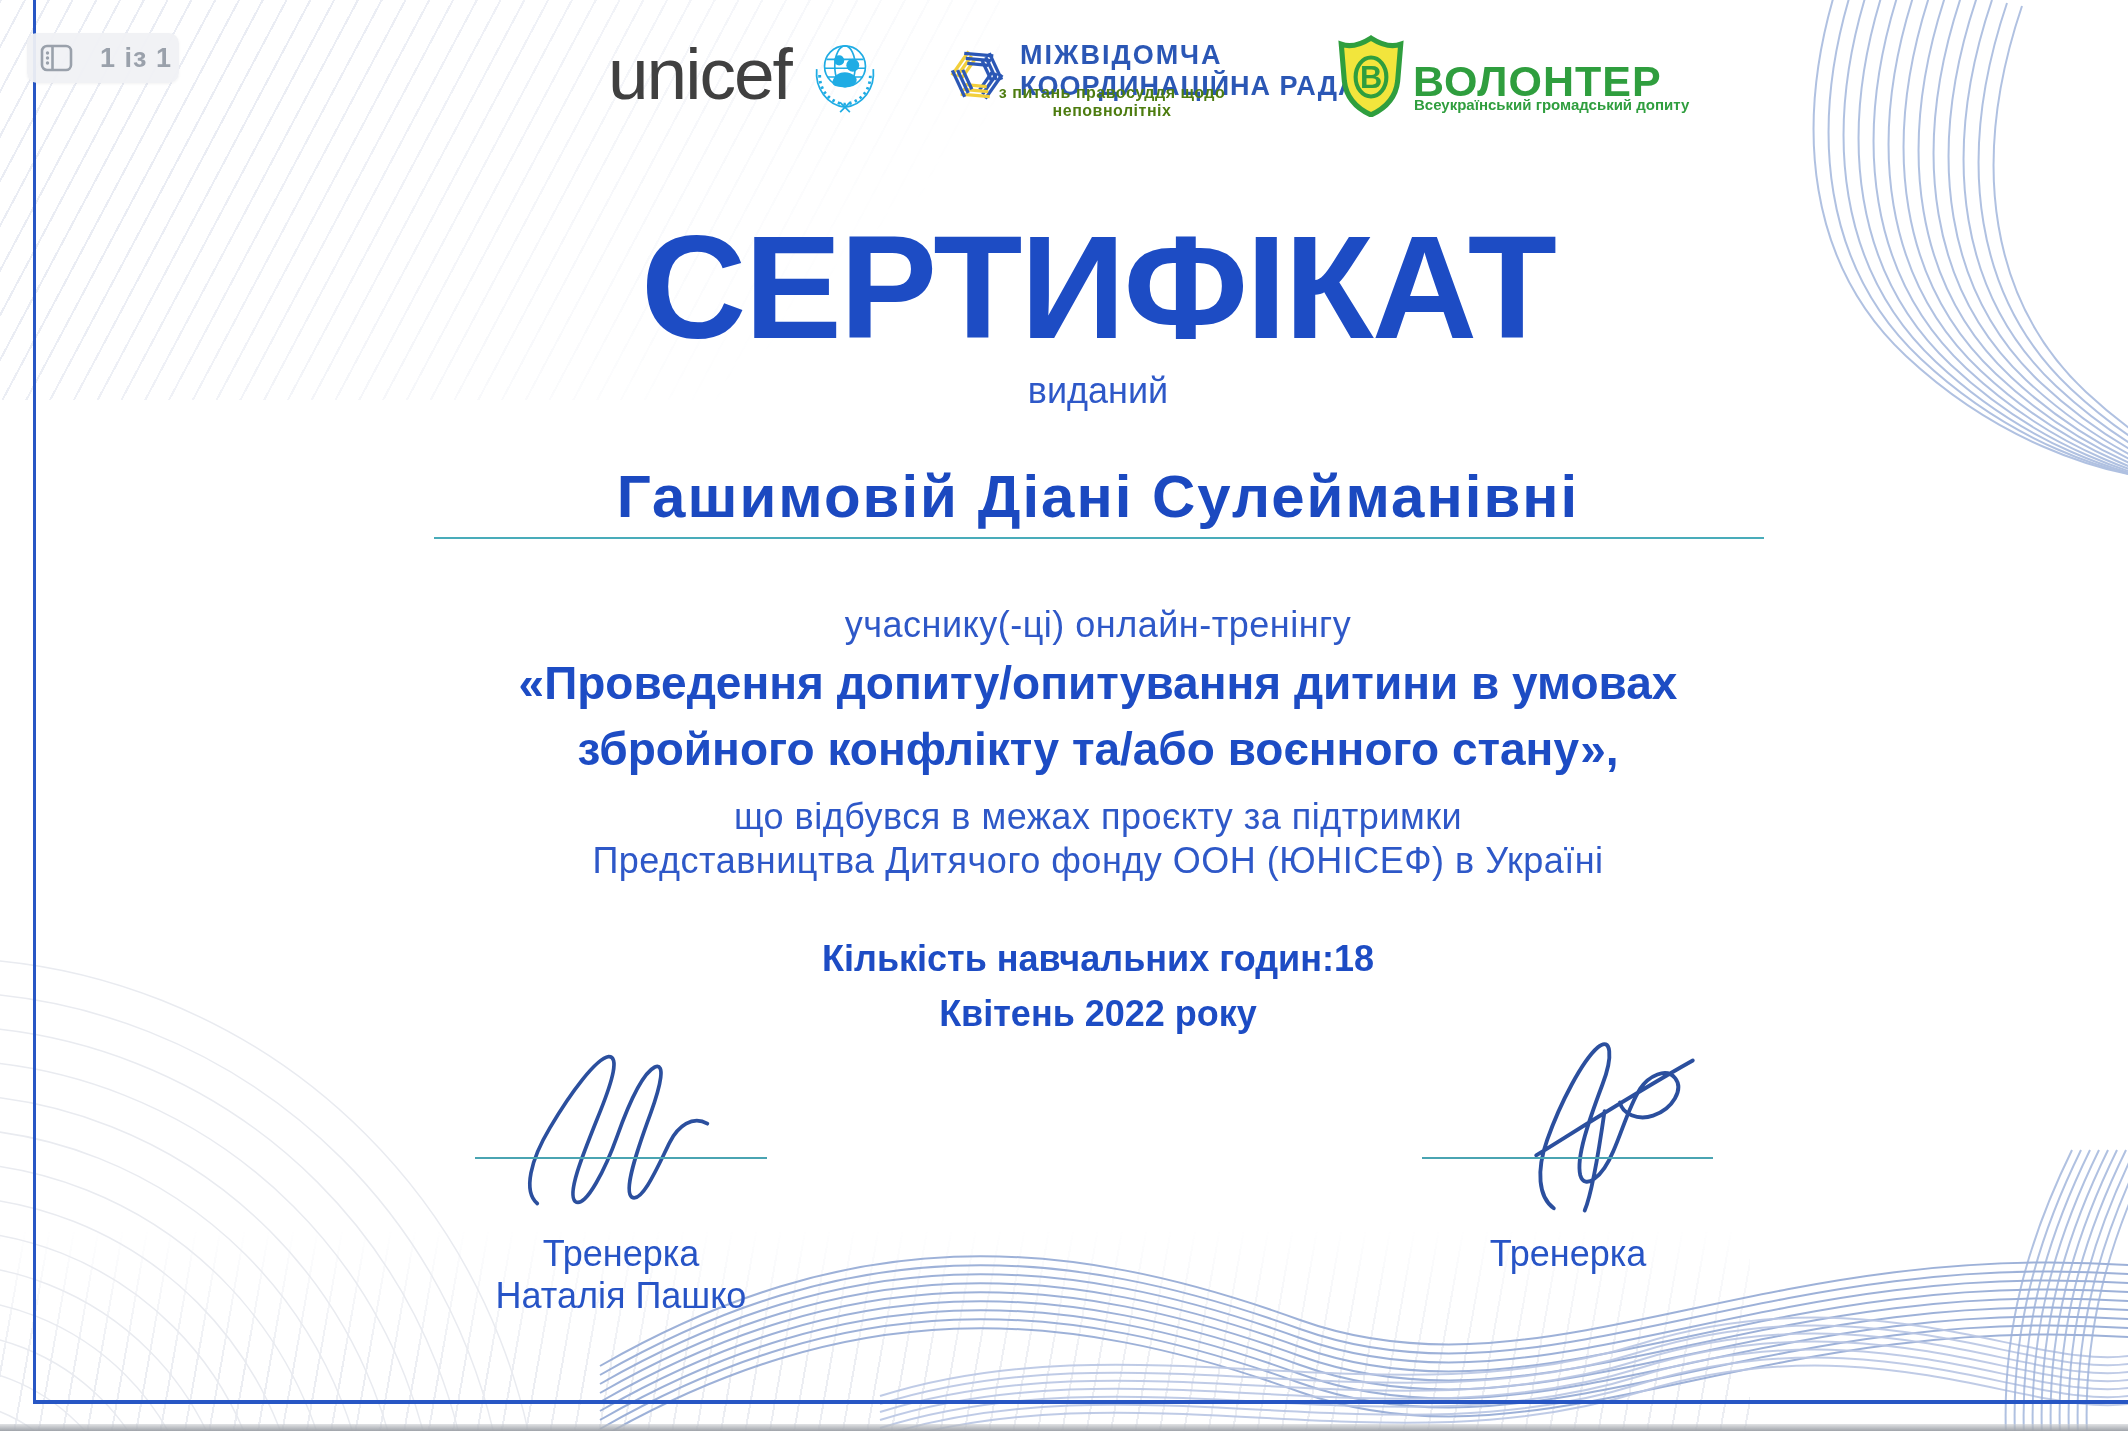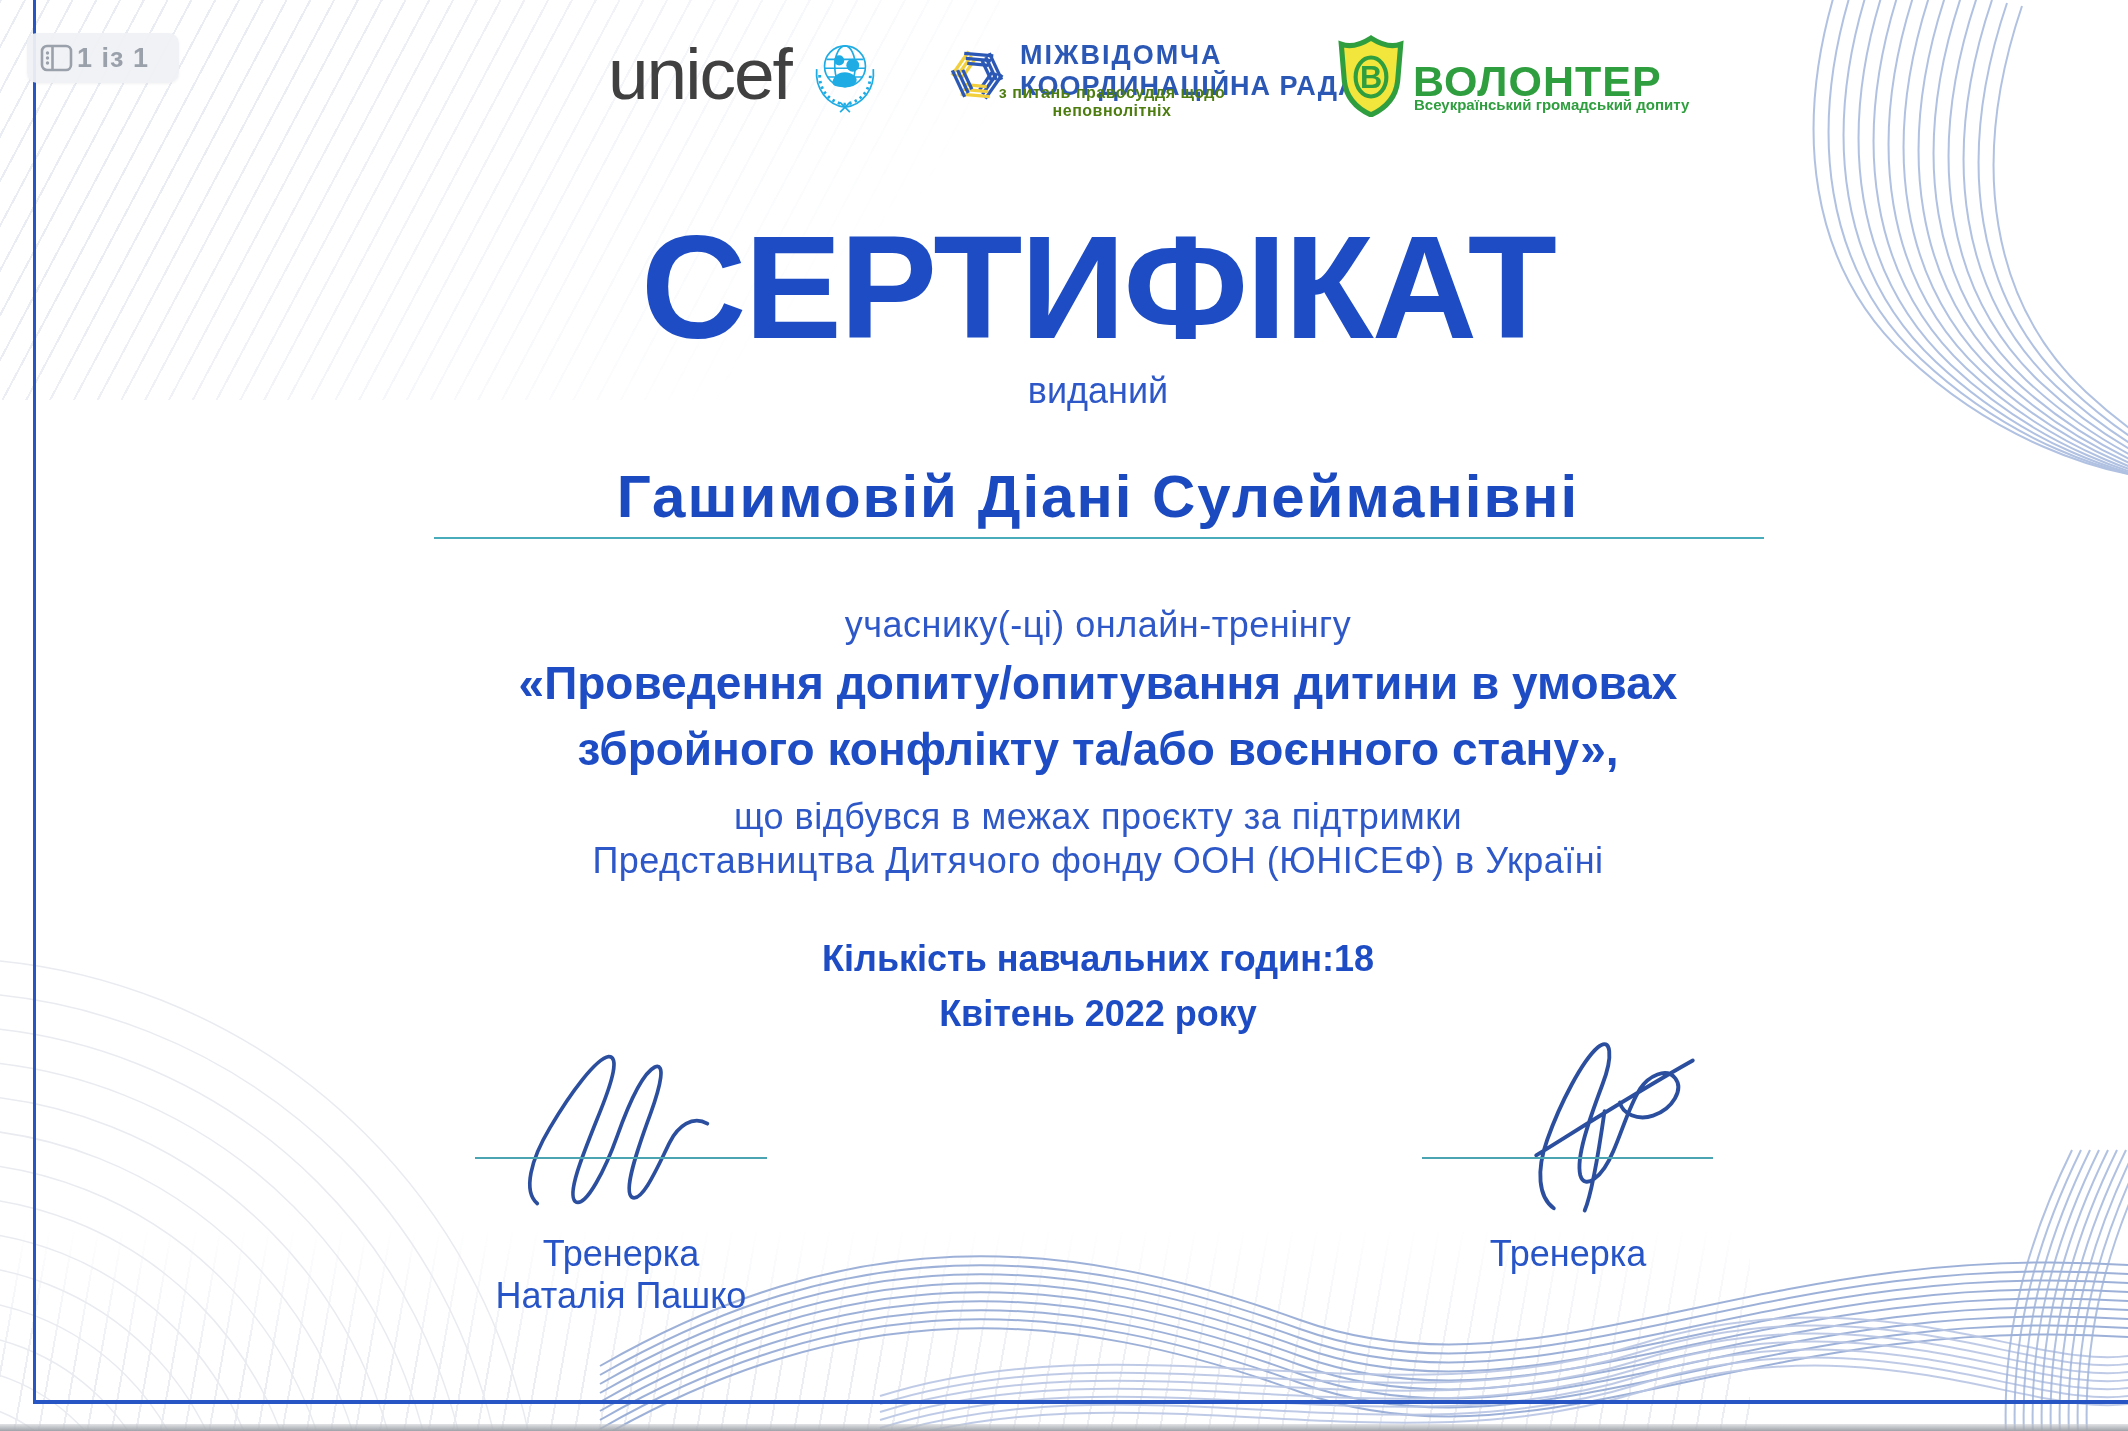--- a/index.html
+++ b/index.html
@@ -16,21 +16,21 @@
     background:repeating-linear-gradient(100deg,rgba(192,198,214,.30) 0 2px,transparent 2px 24px);
     -webkit-mask-image:linear-gradient(to top,#000 30%,transparent 100%);
     mask-image:linear-gradient(to top,#000 30%,transparent 100%);}
   
   .border-left{left:33px;top:0;width:3px;height:1403px;background:#2756c4;}
   .border-bottom{left:33px;top:1400px;width:2095px;height:4px;background:#2756c4;}
   .bottom-strip{left:0;top:1424px;width:2128px;height:7px;
     background:linear-gradient(to bottom,rgba(200,203,208,.55),#9fa3a9);}
   
   .badge{left:27px;top:33px;width:152px;height:50px;background:rgba(240,241,244,.94);
-    border-radius:10px;display:flex;align-items:center;gap:4px;padding:0 0 0 13px;box-sizing:border-box;
+    border-radius:10px;display:flex;align-items:center;gap:27px;padding:0 0 0 13px;box-sizing:border-box;
     box-shadow:0 1px 3px rgba(0,0,0,.05);}
   .badge-text{font-size:27px;font-weight:700;color:#9aa1ab;letter-spacing:1px;}
   
   .unicef-word{left:608px;top:32px;font-size:73px;font-weight:400;letter-spacing:-2px;color:#404040;}
   .council-l1{left:1020px;top:40px;font-size:27px;font-weight:700;letter-spacing:2px;color:#2b57b5;}
   .council-l2{left:1020px;top:71px;font-size:27px;font-weight:700;letter-spacing:1px;color:#2b57b5;}
   .council-sub{left:938px;top:84px;width:348px;text-align:center;font-size:16px;font-weight:700;
     letter-spacing:.5px;color:#4d7c0f;}
   .vol-name{left:1413px;top:57px;font-size:43px;font-weight:800;letter-spacing:1px;color:#2f9e3e;}
   .vol-sub{left:1414px;top:96px;font-size:15px;font-weight:700;color:#2f9e3e;}

